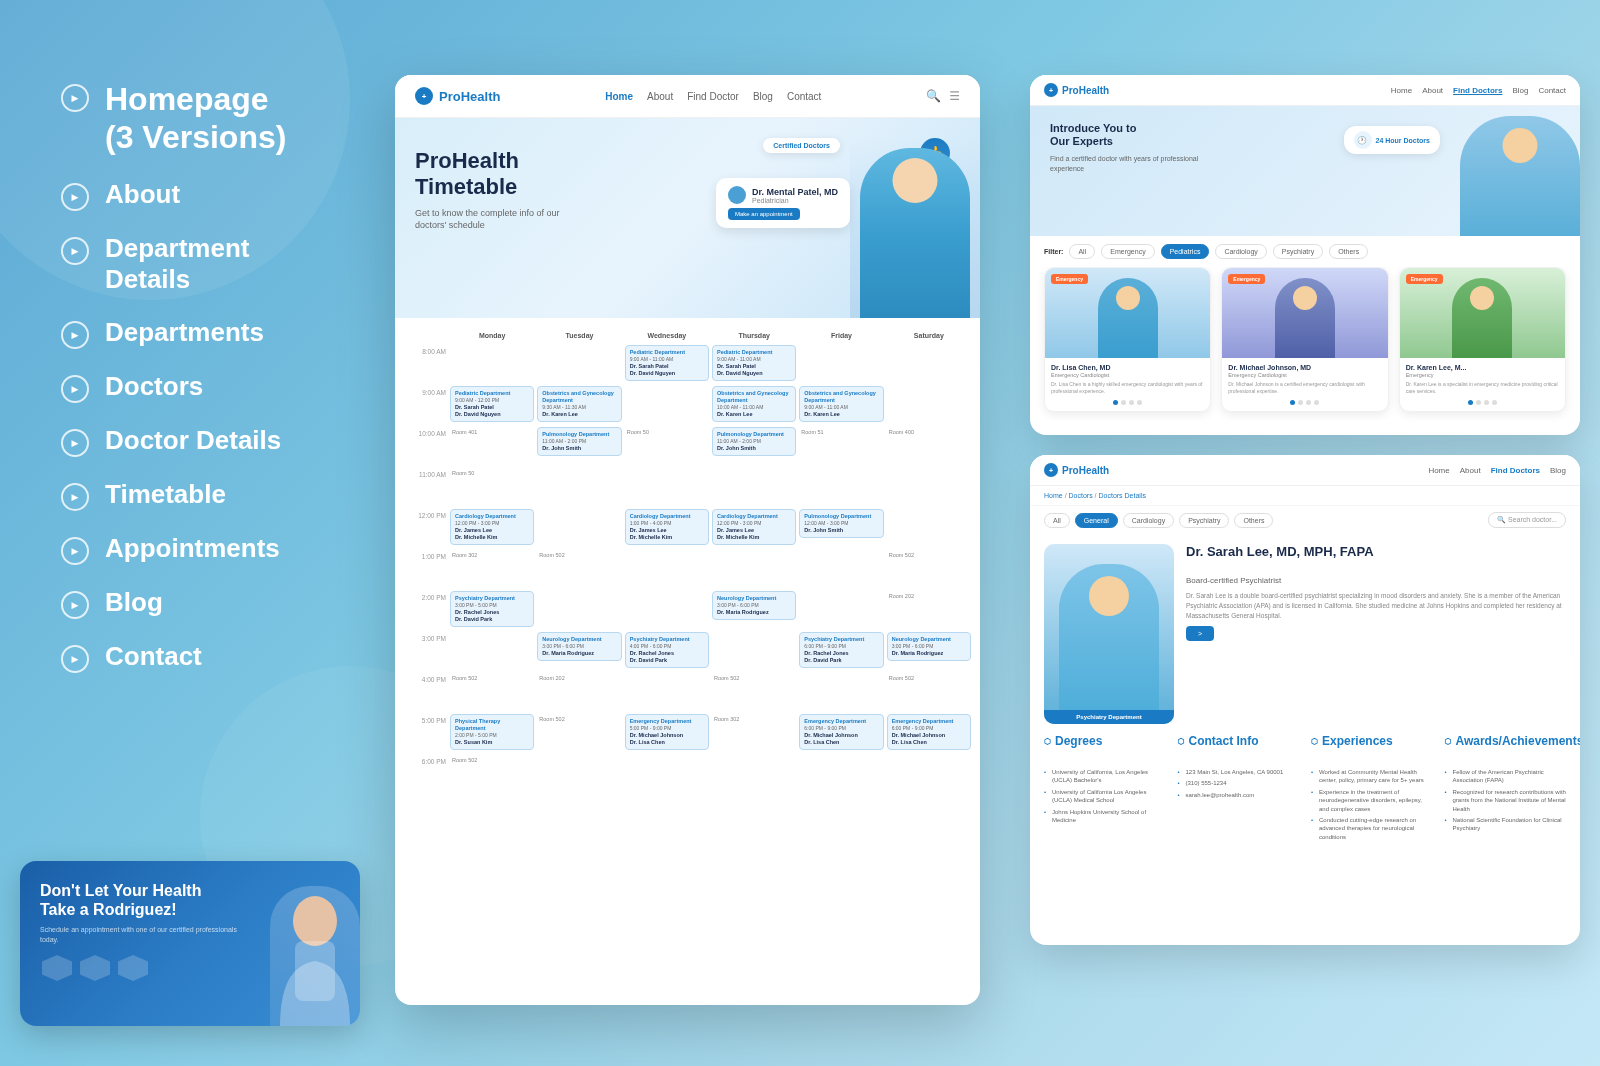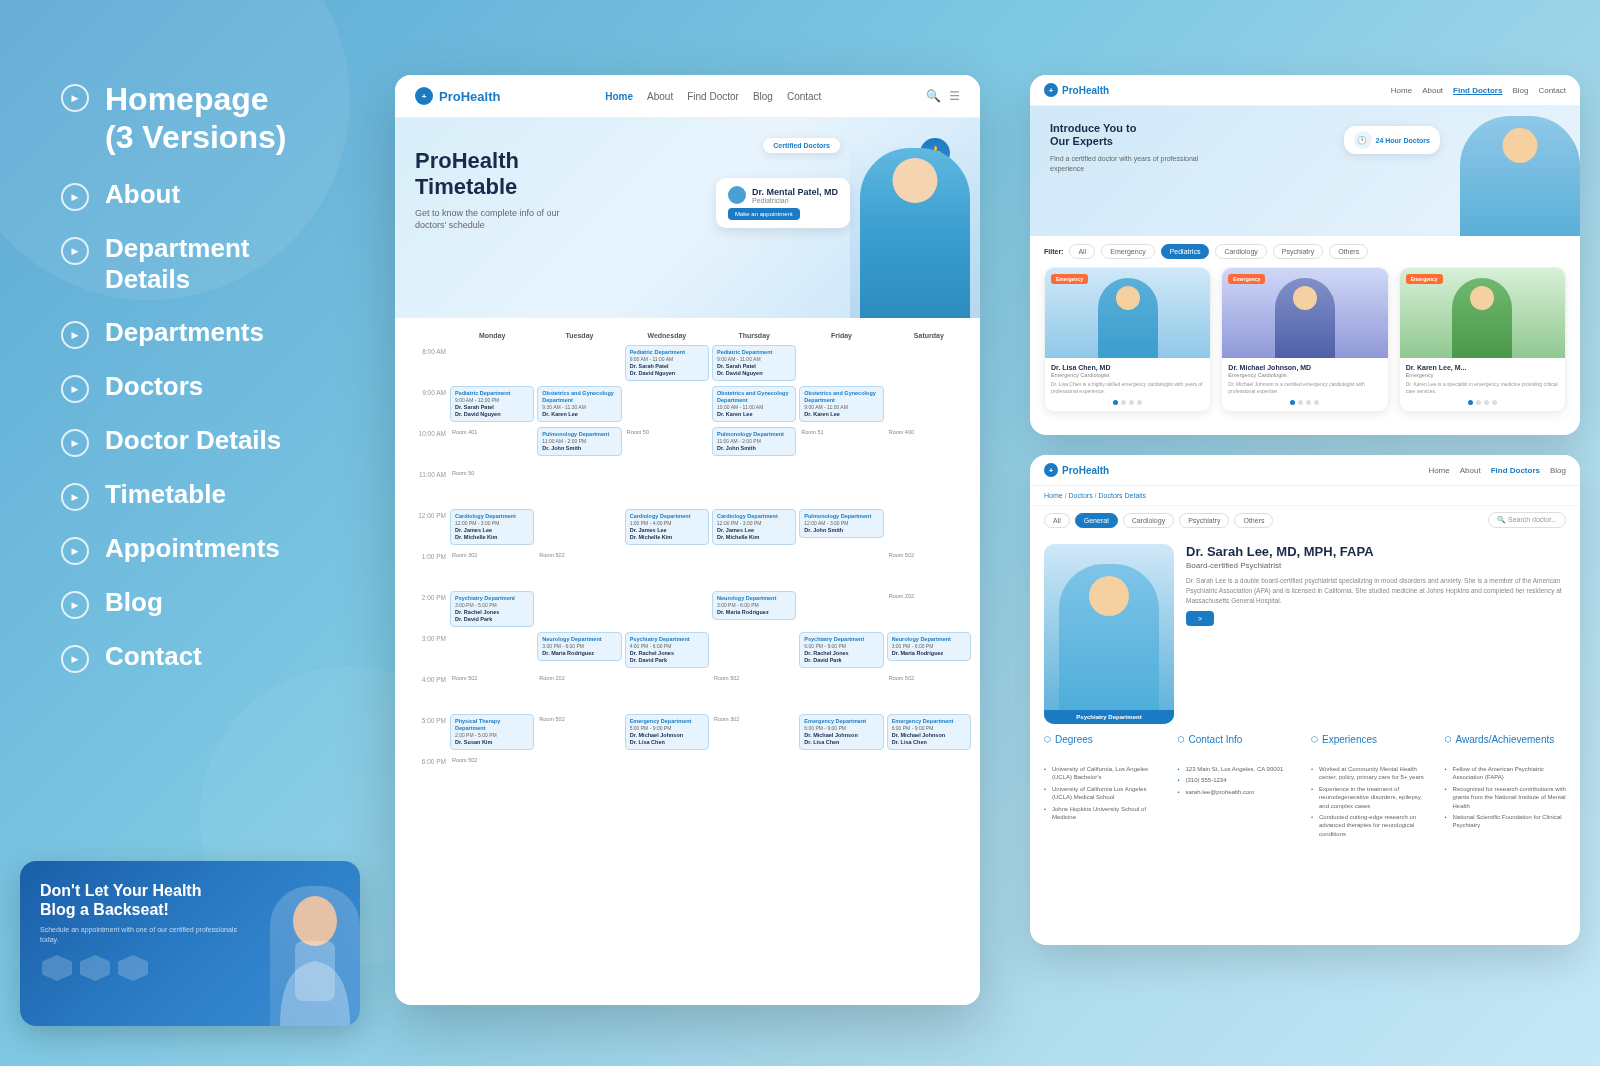--- a/index.html
+++ b/index.html
@@ -623,21 +623,21 @@
       flex: 1;
     }
     .rbp-doctor-name {
       font-size: 13px;
       font-weight: 800;
       color: #1a2a4a;
     }
     .rbp-doctor-title {
       font-size: 8px;
       color: #666;
-      margin-top: 2px;
+      margin-top: 17px;
     }
     .rbp-doctor-desc {
       font-size: 6.5px;
       color: #888;
       margin-top: 6px;
       line-height: 1.5;
     }
     .rbp-more-btn {
       background: #1a7bc4;
       color: white;
@@ -652,22 +652,22 @@
       display: flex;
       gap: 12px;
       padding: 0 14px 10px;
       flex-wrap: wrap;
     }
     .rbp-section {
       flex: 1;
       min-width: 100px;
     }
     .rbp-section-title {
-      font-size: 10px;
-      font-weight: 400;
+      font-size: 12px;
+      font-weight: 700;
       color: #1a7bc4;
       display: flex;
       align-items: center;
       gap: 4px;
       margin-bottom: 20px;
     }
     .rbp-section-title::before {
       content: '⬡';
       font-size: 8px;
     }
@@ -1302,21 +1302,21 @@
       <div class="rbp-section-item">Fellow of the American Psychiatric Association (FAPA)</div>
       <div class="rbp-section-item">Recognized for research contributions with grants from the National Institute of Mental Health</div>
       <div class="rbp-section-item">National Scientific Foundation for Clinical Psychiatry</div>
     </div>
   </div>
 </div>
 
 <div class="bottom-left-panel">
   <div class="blp-text">
     <div class="blp-title" style="white-space:pre-line">Don't Let Your Health
-Blog a Backseat!</div>
+Take a Rodriguez!</div>
     <div class="blp-sub">Schedule an appointment with one of our certified professionals today.</div>
     <div style="margin-top:8px;display:flex;gap:4px;">
       <div class="blp-hex" style="opacity:0.4"></div>
       <div class="blp-hex" style="opacity:0.4"></div>
       <div class="blp-hex" style="opacity:0.4"></div>
     </div>
   </div>
   <div class="blp-doctor">
     <div class="blp-doctor-fig"></div>
 

